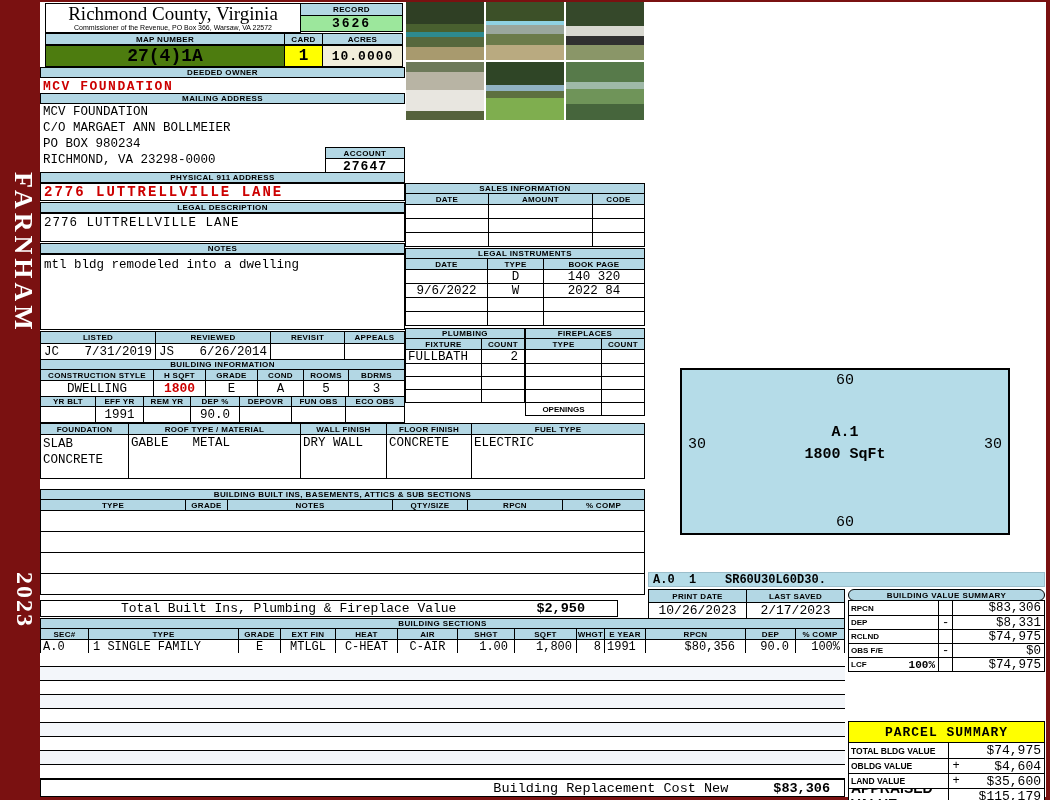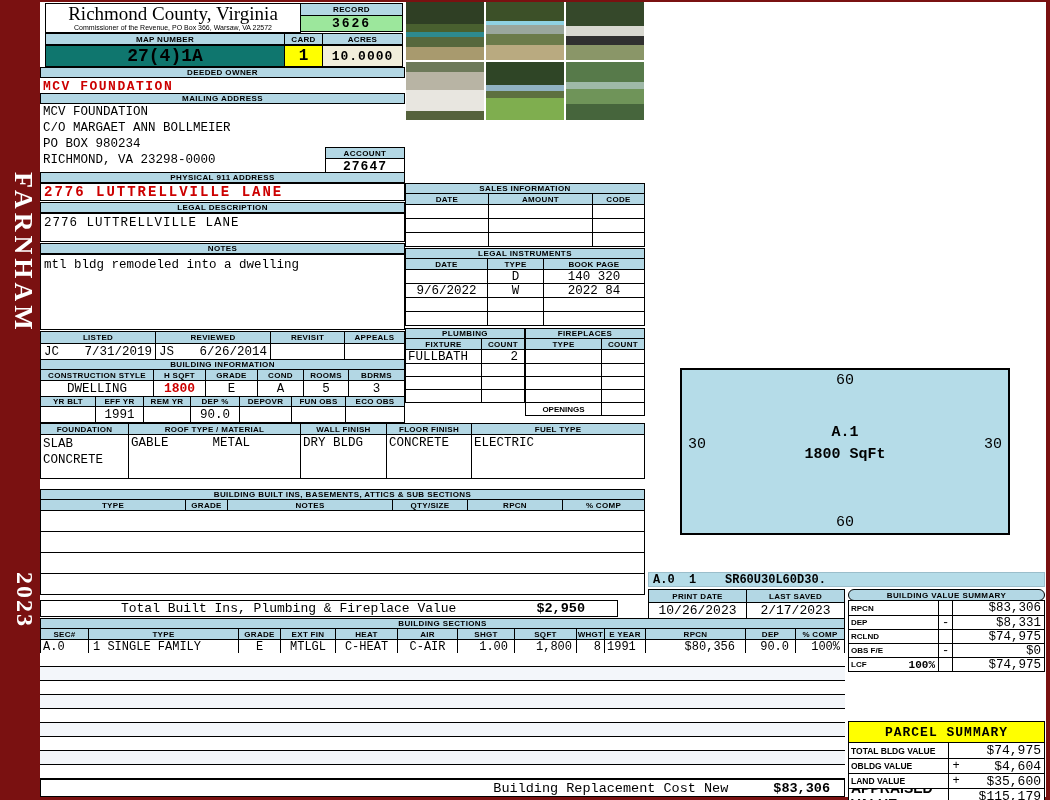--- a/index.html
+++ b/index.html
@@ -49,21 +49,21 @@
   <div class="tbl v" style="margin-top:-1px;height:17px;background:#9ce79c;display:flex;align-items:center;justify-content:center;font-weight:bold;font-size:13px;letter-spacing:2px;">3626</div>
 </div>
 
 <div class="abs r" style="left:45px;top:33px;width:358px;height:12px;">
   <div class="c hc" style="width:240px;border:1px solid #000;">MAP NUMBER</div>
   <div class="c hc" style="width:38px;border:1px solid #000;border-left:none;">CARD</div>
   <div class="c hc" style="width:80px;border:1px solid #000;border-left:none;">ACRES</div>
 </div>
 
 <div class="abs r" style="left:45px;top:44px;width:358px;height:23px;">
-  <div class="c v" style="width:240px;border:1px solid #000;background:#0f766e;font-size:18px;font-weight:bold;">27(4)1A</div>
+  <div class="c v" style="width:240px;border:1px solid #000;background:#4d7c0f;font-size:18px;font-weight:bold;">27(4)1A</div>
   <div class="c v" style="width:38px;border:1px solid #000;border-left:none;background:#ffff00;font-size:16px;font-weight:bold;">1</div>
   <div class="c v" style="width:80px;border:1px solid #000;border-left:none;background:#f1eedb;font-size:13px;font-weight:bold;letter-spacing:1px;">10.0000</div>
 </div>
 
 <div class="abs bar" style="left:40px;top:67px;width:365px;height:11px;">DEEDED OWNER</div>
 <div class="abs v red" style="left:43px;top:79px;font-size:13px;letter-spacing:1.5px;">MCV FOUNDATION</div>
 
 <div class="abs bar" style="left:40px;top:93px;width:365px;height:11px;">MAILING ADDRESS</div>
 <div class="abs" style="left:43px;top:104px;width:280px;">
   <div class="v" style="line-height:16px;">MCV FOUNDATION</div>
@@ -278,25 +278,25 @@
       <div class="c hc" style="width:172px;">ROOF TYPE / MATERIAL</div>
       <div class="c hc" style="width:86px;">WALL FINISH</div>
       <div class="c hc" style="width:85px;">FLOOR FINISH</div>
       <div class="c hc" style="flex:1;">FUEL TYPE</div>
     </div>
     <div class="r" style="height:44px;">
       <div class="c top left" style="width:88px;padding:1px 0 0 2px;flex-direction:column;align-items:flex-start;">
         <span class="v" style="line-height:16px;">SLAB</span>
         <span class="v" style="line-height:16px;">CONCRETE</span>
       </div>
-      <div class="c top left" style="width:172px;padding:1px 0 0 2px;gap:44px;text-align:center;">
+      <div class="c top left" style="width:172px;padding:1px 0 0 2px;gap:24px;text-align:center;">
         <span class="v">GABLE</span>
         <span class="v">METAL</span>
       </div>
-      <div class="c top left v" style="width:86px;padding:1px 0 0 2px;">DRY BLDG</div>
+      <div class="c top left v" style="width:86px;padding:1px 0 0 2px;">DRY WALL</div>
       <div class="c top left v" style="width:85px;padding:1px 0 0 2px;">CONCRETE</div>
       <div class="c top left v" style="flex:1;padding:1px 0 0 2px;">ELECTRIC</div>
     </div>
   </div>
 </div>
 
 <div class="abs" style="left:40px;top:489px;width:605px;">
   <div class="bar" style="height:11px;">BUILDING BUILT INS, BASEMENTS, ATTICS &amp; SUB SECTIONS</div>
   <div class="tbl" style="margin-top:-1px;">
     <div class="r" style="height:10px;">

